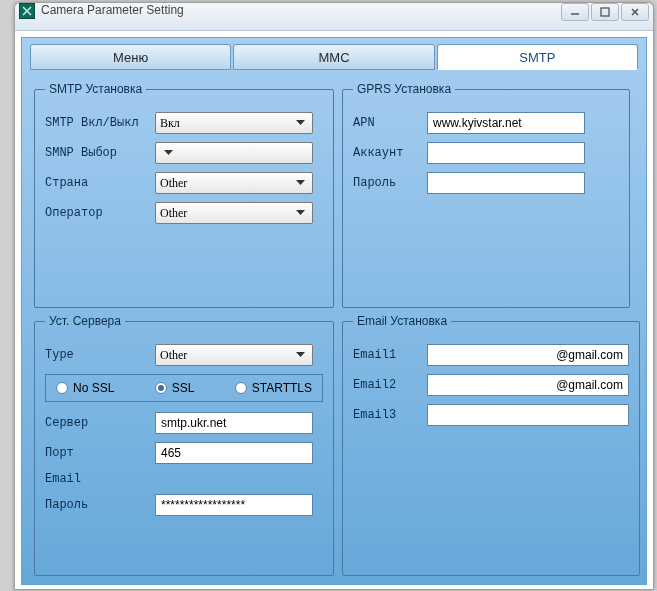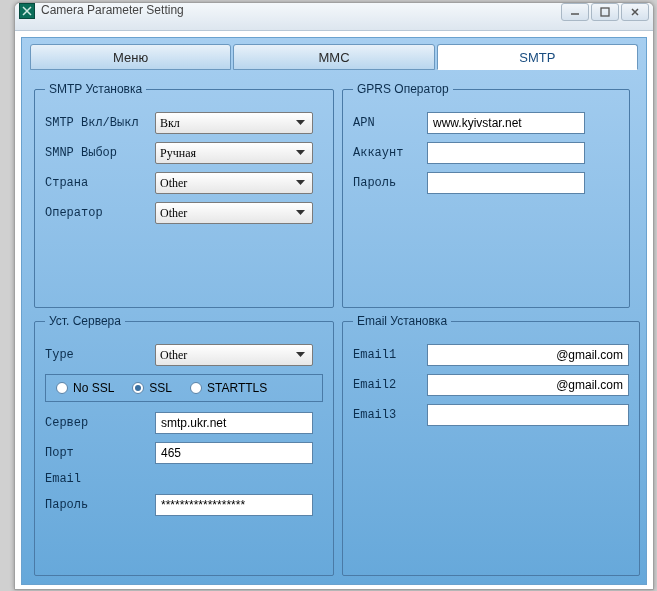--- a/index.html
+++ b/index.html
@@ -151,20 +151,21 @@
   .gprs input.txt { width: 158px; }
   .email label.lbl { width: 64px; }
   .email input.txt { width: 202px; }
   .sslbox {
     border: 1px solid #4a7aa6;
     padding: 6px 10px;
     margin: 6px 0 10px 0;
     display: flex;
     gap: 18px;
     align-items: center;
+    justify-content: space-between;
   }
   .radio { display: flex; align-items: center; gap: 5px; cursor: pointer; }
   .radio .dot {
     width: 12px; height: 12px; border-radius: 50%;
     border: 1px solid #5a83a8; background: #fff;
     display: flex; align-items:center; justify-content:center;
   }
   .radio.checked .dot::after {
     content: ""; width: 6px; height: 6px; border-radius:50%; background:#3a6fa0;
   }
@@ -222,21 +223,20 @@
             <span class="arrow">
                 <svg viewBox="0 0 9 6">
                   <path d="M0 0 L4.5 5 L9 0 Z" fill="#333"></path>
                 </svg>
               </span>
           </div>
         </div>
         <div class="row">
           <label class="lbl">SMNP Выбор</label>
           <div class="combo">
-            <span class="val">Ручная</span>
             <span class="arrow">
                 <svg viewBox="0 0 9 6">
                   <path d="M0 0 L4.5 5 L9 0 Z" fill="#333"></path>
                 </svg>
               </span>
           </div>
         </div>
         <div class="row">
           <label class="lbl">Страна</label>
           <div class="combo">
@@ -255,21 +255,21 @@
             <span class="arrow">
                 <svg viewBox="0 0 9 6">
                   <path d="M0 0 L4.5 5 L9 0 Z" fill="#333"></path>
                 </svg>
               </span>
           </div>
         </div>
       </fieldset>
 
       <fieldset class="group g-gprs gprs">
-        <legend>GPRS Оператор</legend>
+        <legend>GPRS Установка</legend>
         <div class="row">
           <label class="lbl">APN</label>
           <input class="txt" value="www.kyivstar.net" style="">
         </div>
         <div class="row">
           <label class="lbl">Аккаунт</label>
           <input class="txt" value="" style="">
         </div>
         <div class="row">
           <label class="lbl">Пароль</label>

